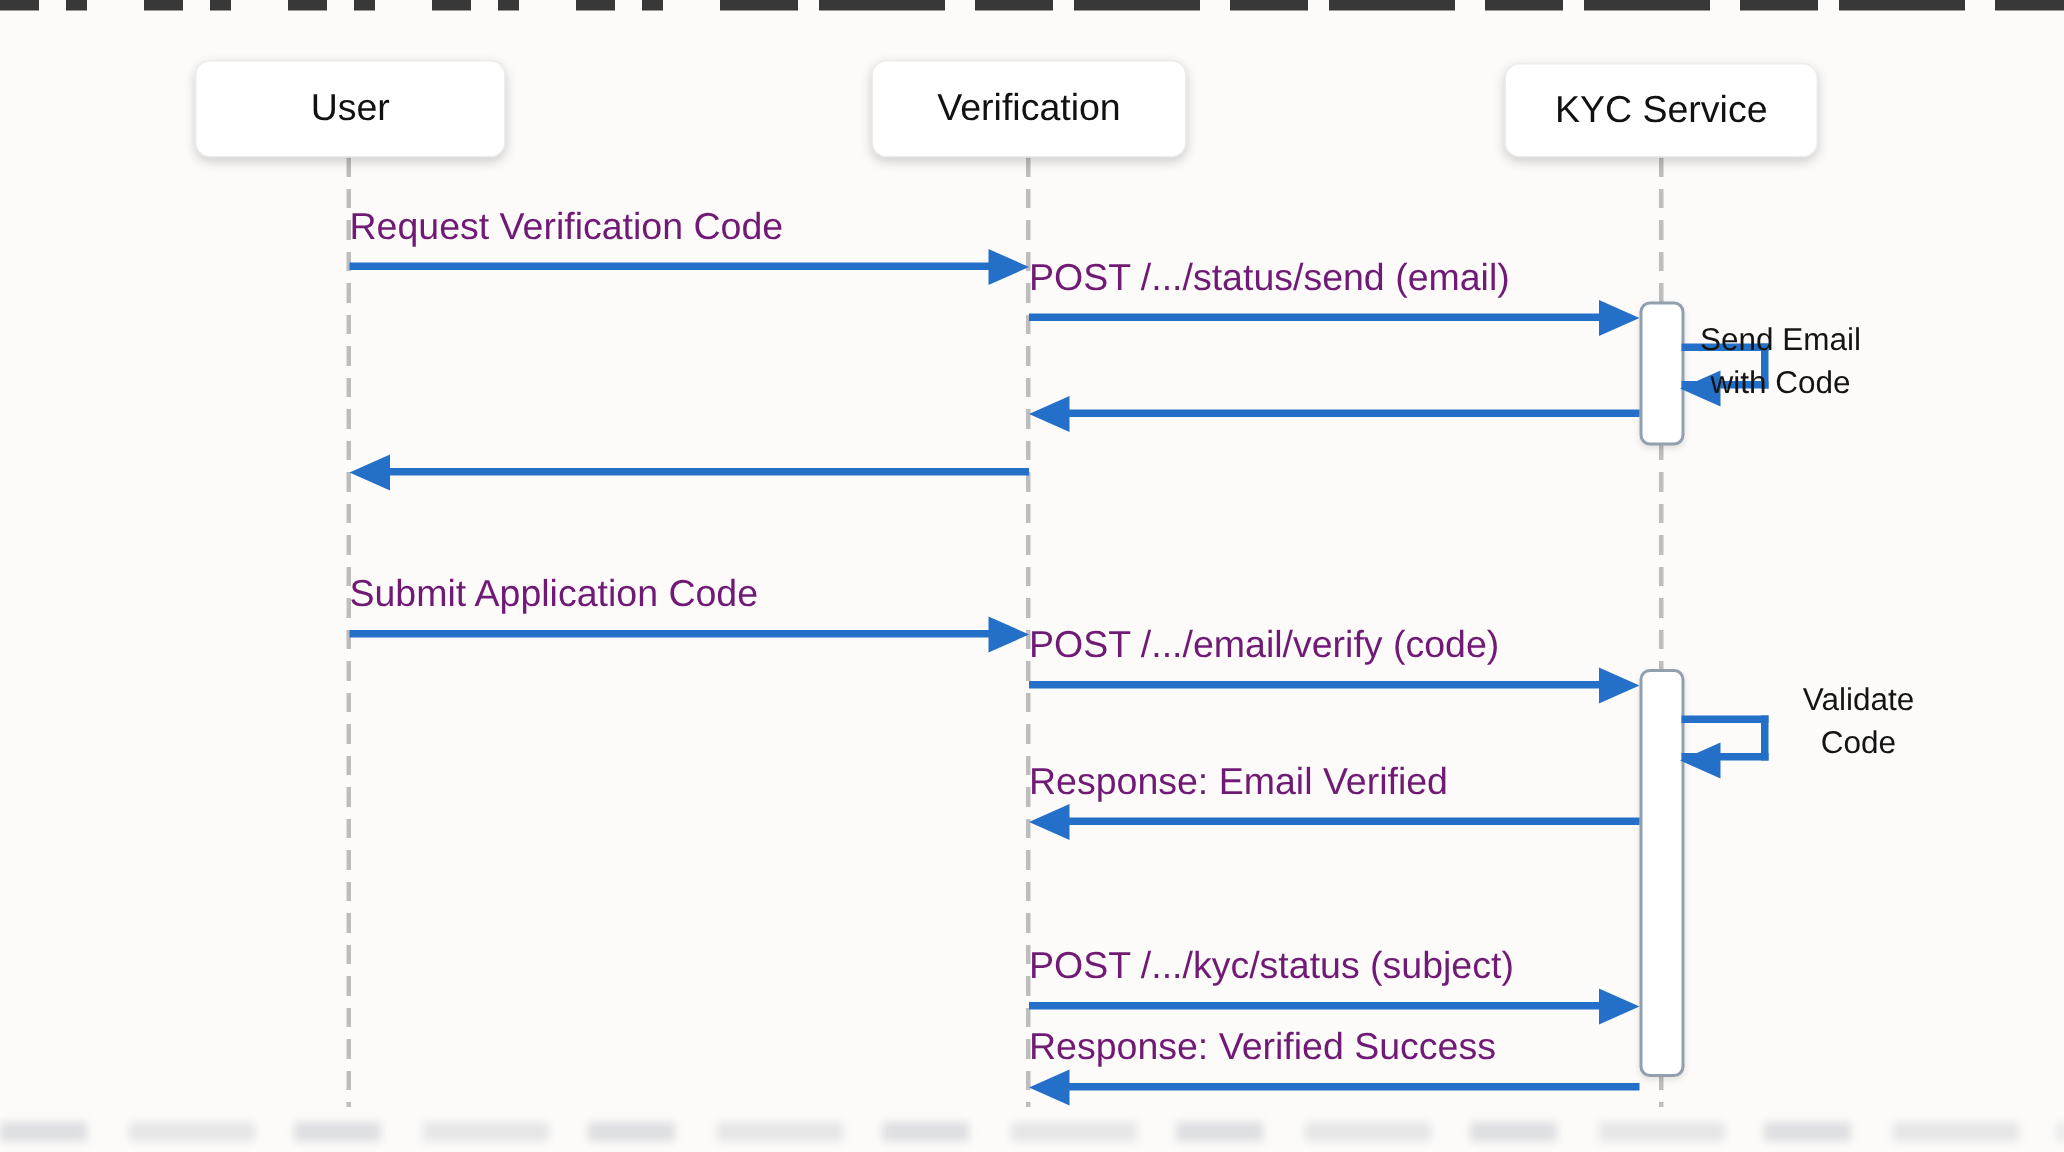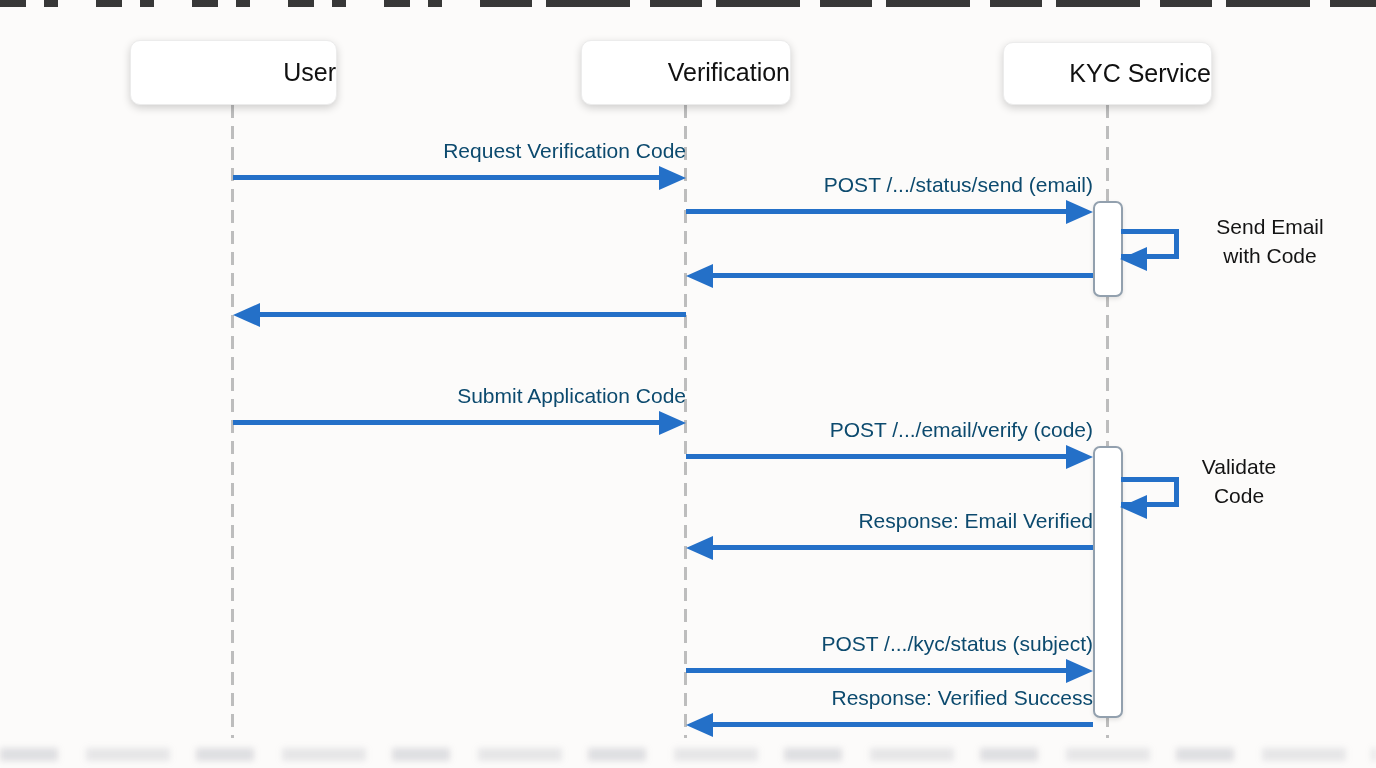--- a/index.html
+++ b/index.html
@@ -27,21 +27,21 @@
     background:repeating-linear-gradient(90deg,#1d1d1d 0 52px,transparent 52px 66px,#1d1d1d 66px 150px,transparent 150px 170px);}
   
   .bottom-smudge{position:absolute;left:0;top:748px;width:1376px;height:13px;
     background:repeating-linear-gradient(90deg,rgba(120,125,140,.22) 0 58px,transparent 58px 86px,rgba(120,125,140,.16) 86px 170px,transparent 170px 196px);
     filter:blur(3px);}
 
   
   .actor{
     position:absolute;height:65px;background:#fff;border:1px solid #ececec;
     border-radius:10px;box-shadow:0 3px 8px rgba(0,0,0,.18);
-    display:flex;align-items:center;justify-content:flex-end;
+    display:flex;align-items:center;justify-content:center;
     font-size:25px;font-weight:400;color:#111;z-index:5;
   }
   .actor.user{left:130px;top:40px;width:207px;}
   .actor.application{left:581px;top:40px;width:210px;}
   .actor.kyc{left:1003px;top:42px;width:209px;height:63px;}
 
   
   .lifeline{
     position:absolute;top:105px;width:3px;height:633px;z-index:1;
     background:repeating-linear-gradient(to bottom,var(--lifeline) 0 13px,transparent 13px 21px);
@@ -55,21 +55,21 @@
     position:absolute;left:1093px;width:30px;background:#fff;
     border:2px solid var(--activation-border);border-radius:7px;z-index:3;
     box-shadow:0 2px 4px rgba(0,0,0,.10);
   }
   .activation.one{top:201px;height:96px;}
   .activation.two{top:446px;height:272px;}
 
   
   .msg{position:absolute;z-index:4;}
   .msg-label{
-    text-align:right;font-size:21px;line-height:30px;color:#0c4a6e;
+    text-align:left;font-size:25px;line-height:30px;color:#701a75;
     white-space:nowrap;
   }
   .msg-arrow{position:relative;height:26px;}
   .line{position:absolute;top:9px;height:5px;background:var(--arrow);}
   .dir-right .line{left:0;right:25px;}
   .dir-left  .line{left:25px;right:0;}
   .head{position:absolute;width:0;height:0;top:0;
     border-top:12px solid transparent;border-bottom:12px solid transparent;}
   .dir-right .head{right:0;border-left:27px solid var(--arrow);}
   .dir-left  .head{left:0;border-right:27px solid var(--arrow);}
@@ -85,21 +85,21 @@
     border-top:12px solid transparent;border-bottom:12px solid transparent;
     border-right:27px solid var(--arrow);
   }
   .self-loop.one{top:229px;}
   .self-loop.two{top:477px;}
 
   .self-label{
     position:absolute;width:190px;text-align:center;z-index:4;
     font-size:21px;line-height:29px;color:#141414;white-space:pre-line;
   }
-  .self-label.one{left:1175px;top:212px;}
+  .self-label.one{left:1092px;top:212px;}
   .self-label.two{left:1144px;top:452px;}
 </style>
 </head>
 <body>
 
 <div class="canvas">
 
   <div class="top-crop a"></div>
   <div class="top-crop b"></div>
   <div class="bottom-smudge"></div>

